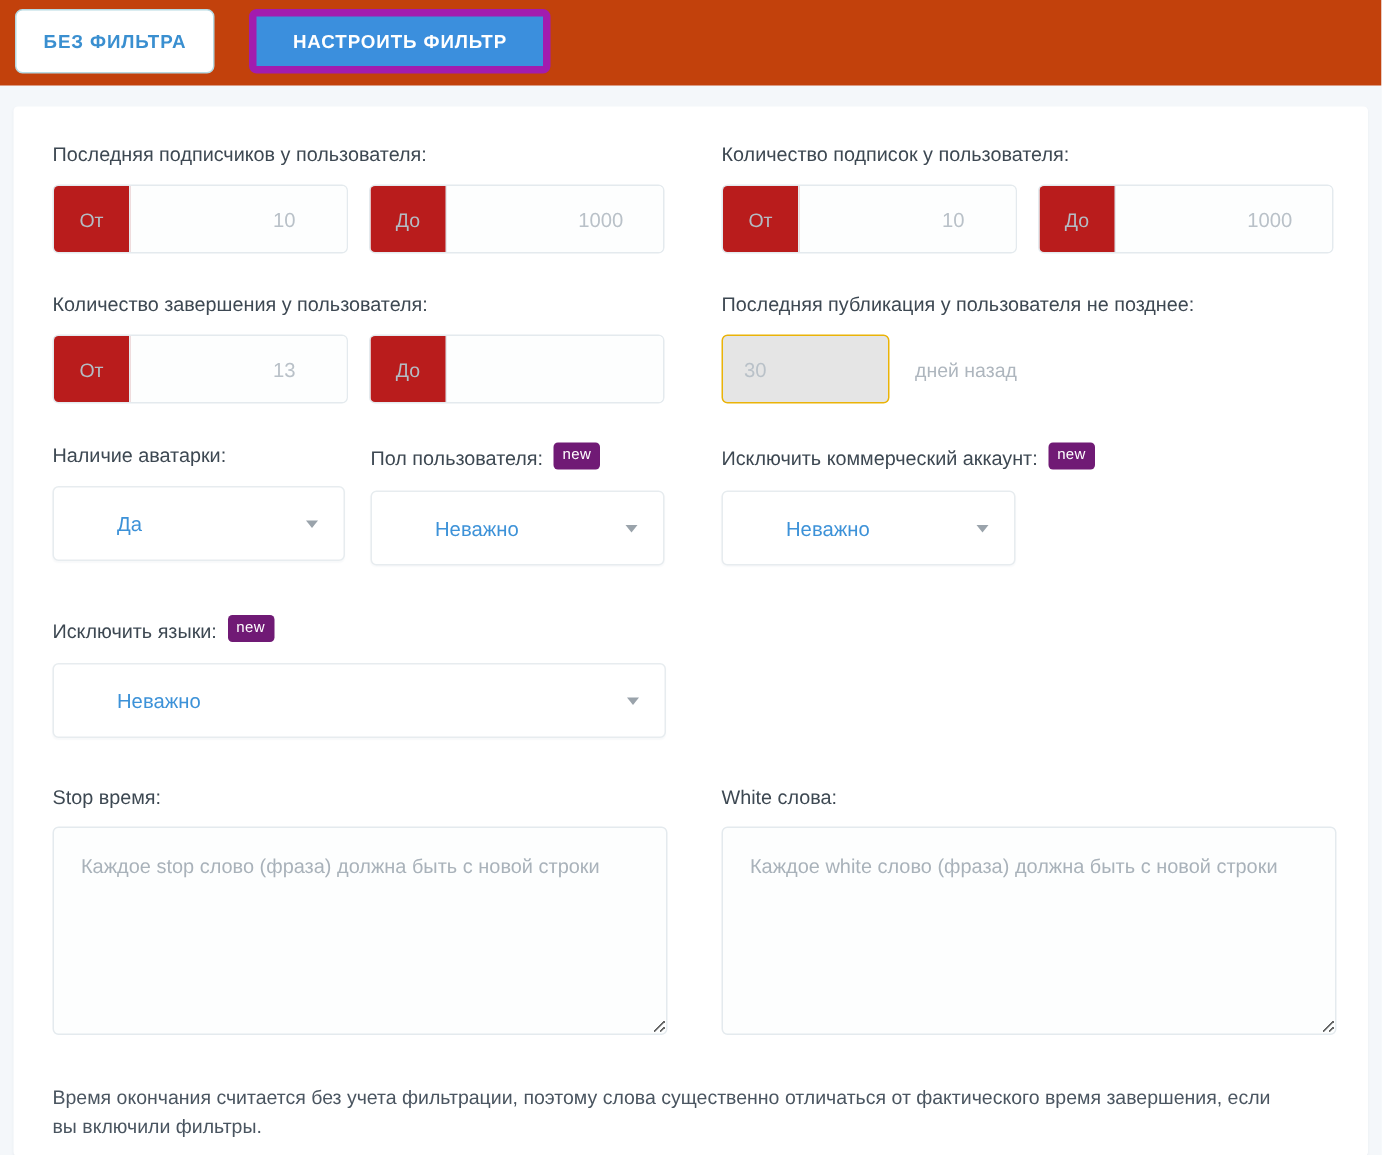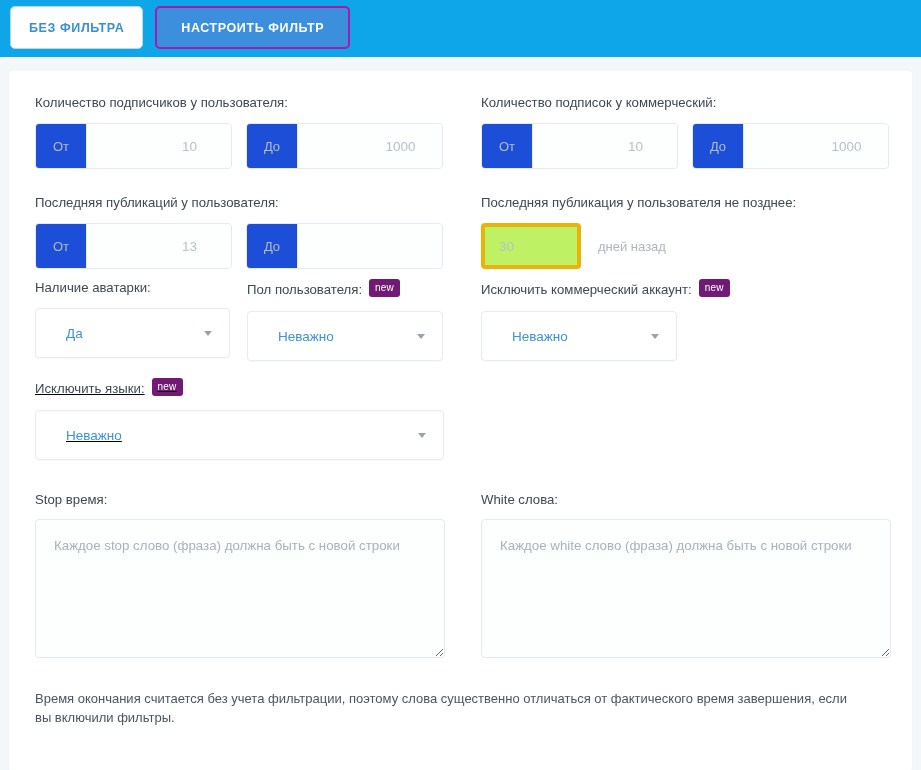--- a/index.html
+++ b/index.html
@@ -10,22 +10,22 @@
     font-family: "Liberation Sans", sans-serif;
     overflow: hidden;
   }
 
   
   .tabbar {
     height: 57px;
     padding: 6px 10px 0 10px;
     display: flex;
     align-items: flex-start;
-    gap: 12px;
-    background: #0ea5e9;
+    gap: 23px;
+    background: #c2410c;
   }
   .tab {
     height: 43px;
     border-radius: 5px;
     font-size: 12.5px;
     font-weight: bold;
     letter-spacing: 0.6px;
     display: flex;
     align-items: center;
     justify-content: center;
@@ -35,21 +35,21 @@
   .tab-inactive {
     background: #ffffff;
     color: #3a8fd0;
     border: 1px solid #b6d9e2;
     padding: 0 18px;
     min-width: 116px;
   }
   .tab-active {
     background: #3b8fdd;
     color: #ffffff;
-    border: 2px solid #a21caf;
+    border: 5px solid #a21caf;
     padding: 0 24px;
     min-width: 147px;
   }
 
   
   .card {
     position: relative;
     margin: 14px 9px 0 9px;
     background: #ffffff;
     border-radius: 3px;
@@ -97,42 +97,42 @@
   }
   .ig-wide  { width: 197px; }
   .ig-prefix {
     width: 51px;
     flex: 0 0 51px;
     display: flex;
     align-items: center;
     justify-content: center;
     font-size: 13px;
     color: #b4bcc4;
-    background: #1d4ed8;
+    background: #b91c1c;
     border-right: 1px solid #e4eaee;
   }
   .ig-input {
     flex: 1 1 auto;
     border: 0;
     outline: none;
     background: #fdfefe;
     padding: 0 14px;
     font-size: 13.5px;
     color: #6b7680;
     font-family: "Liberation Sans", sans-serif;
     text-align: center;
   }
   .ig-input::placeholder { color: #b9c1c8; }
 
   .single-input {
-    width: 100px;
+    width: 112px;
     height: 46px;
-    border: 4px solid #eab308;
+    border: 1px solid #eab308;
     border-radius: 4px;
-    background: #bef264;
+    background: #e5e5e5;
     padding: 0 14px;
     font-size: 13.5px;
     color: #6b7680;
     outline: none;
     font-family: "Liberation Sans", sans-serif;
   }
   .single-input::placeholder { color: #b9c1c8; }
   .suffix-text {
     font-size: 13px;
     color: #aeb6be;
@@ -143,21 +143,21 @@
 
   
   .select-box {
     position: relative;
     height: 50px;
     border: 1px solid #e7ecef;
     border-radius: 4px;
     background: #ffffff;
     display: flex;
     align-items: center;
-    padding: 0 30px 0 30px;
+    padding: 0 30px 0 42px;
     cursor: pointer;
     box-shadow: 0 1px 1px rgba(40,70,100,0.03);
   }
   .sel-w1 { width: 195px; }
   .sel-w2 { width: 196px; }
   .sel-w3 { width: 409px; }
   .select-value {
     font-size: 13.5px;
     color: #3d92d8;
   }
@@ -196,22 +196,22 @@
   .ta-right { width: 410px; }
 
   .note {
     font-size: 13px;
     line-height: 19px;
     color: #4a5560;
     width: 830px;
   }
 
   .mt-row2 { margin-top: 26px; }
-  .mt-row3 { margin-top: 11px; }
-  .mt-row4 { margin-top: 18px; text-decoration: underline; }
+  .mt-row3 { margin-top: 27px; }
+  .mt-row4 { margin-top: 34px; }
   .mt-row5 { margin-top: 32px; }
   .mt-note { margin-top: 27px; }
 </style>
 </head>
 <body>
 
 <div class="tabbar">
   <div class="tab tab-inactive">
     <span>БЕЗ ФИЛЬТРА</span>
   </div>
@@ -219,57 +219,57 @@
     <span>НАСТРОИТЬ ФИЛЬТР</span>
   </div>
 </div>
 
 <div class="card">
 
   <div class="row">
 
     <div class="col-left">
       <div class="field-label">
-        <span>Количество подписчиков у пользователя:</span>
+        <span>Последняя подписчиков у пользователя:</span>
       </div>
       <div class="pair">
         <div class="input-group ig-wide">
           <div class="ig-prefix">От</div>
           <input class="ig-input" type="text" placeholder="10" style="">
         </div>
         <div class="input-group ig-wide">
           <div class="ig-prefix">До</div>
           <input class="ig-input" type="text" placeholder="1000" style="">
         </div>
       </div>
     </div>
 
     <div class="col-right">
       <div class="field-label">
-        <span>Количество подписок у коммерческий:</span>
+        <span>Количество подписок у пользователя:</span>
       </div>
       <div class="pair">
         <div class="input-group ig-wide">
           <div class="ig-prefix">От</div>
           <input class="ig-input" type="text" placeholder="10" style="">
         </div>
         <div class="input-group ig-wide">
           <div class="ig-prefix">До</div>
           <input class="ig-input" type="text" placeholder="1000" style="">
         </div>
       </div>
     </div>
 
   </div>
 
   <div class="row mt-row2">
 
     <div class="col-left">
       <div class="field-label">
-        <span>Последняя публикаций у пользователя:</span>
+        <span>Количество завершения у пользователя:</span>
       </div>
       <div class="pair">
         <div class="input-group ig-wide">
           <div class="ig-prefix">От</div>
           <input class="ig-input" type="text" placeholder="13" style="">
         </div>
         <div class="input-group ig-wide">
           <div class="ig-prefix">До</div>
           <input class="ig-input" type="text" placeholder="" style="">
         </div>

